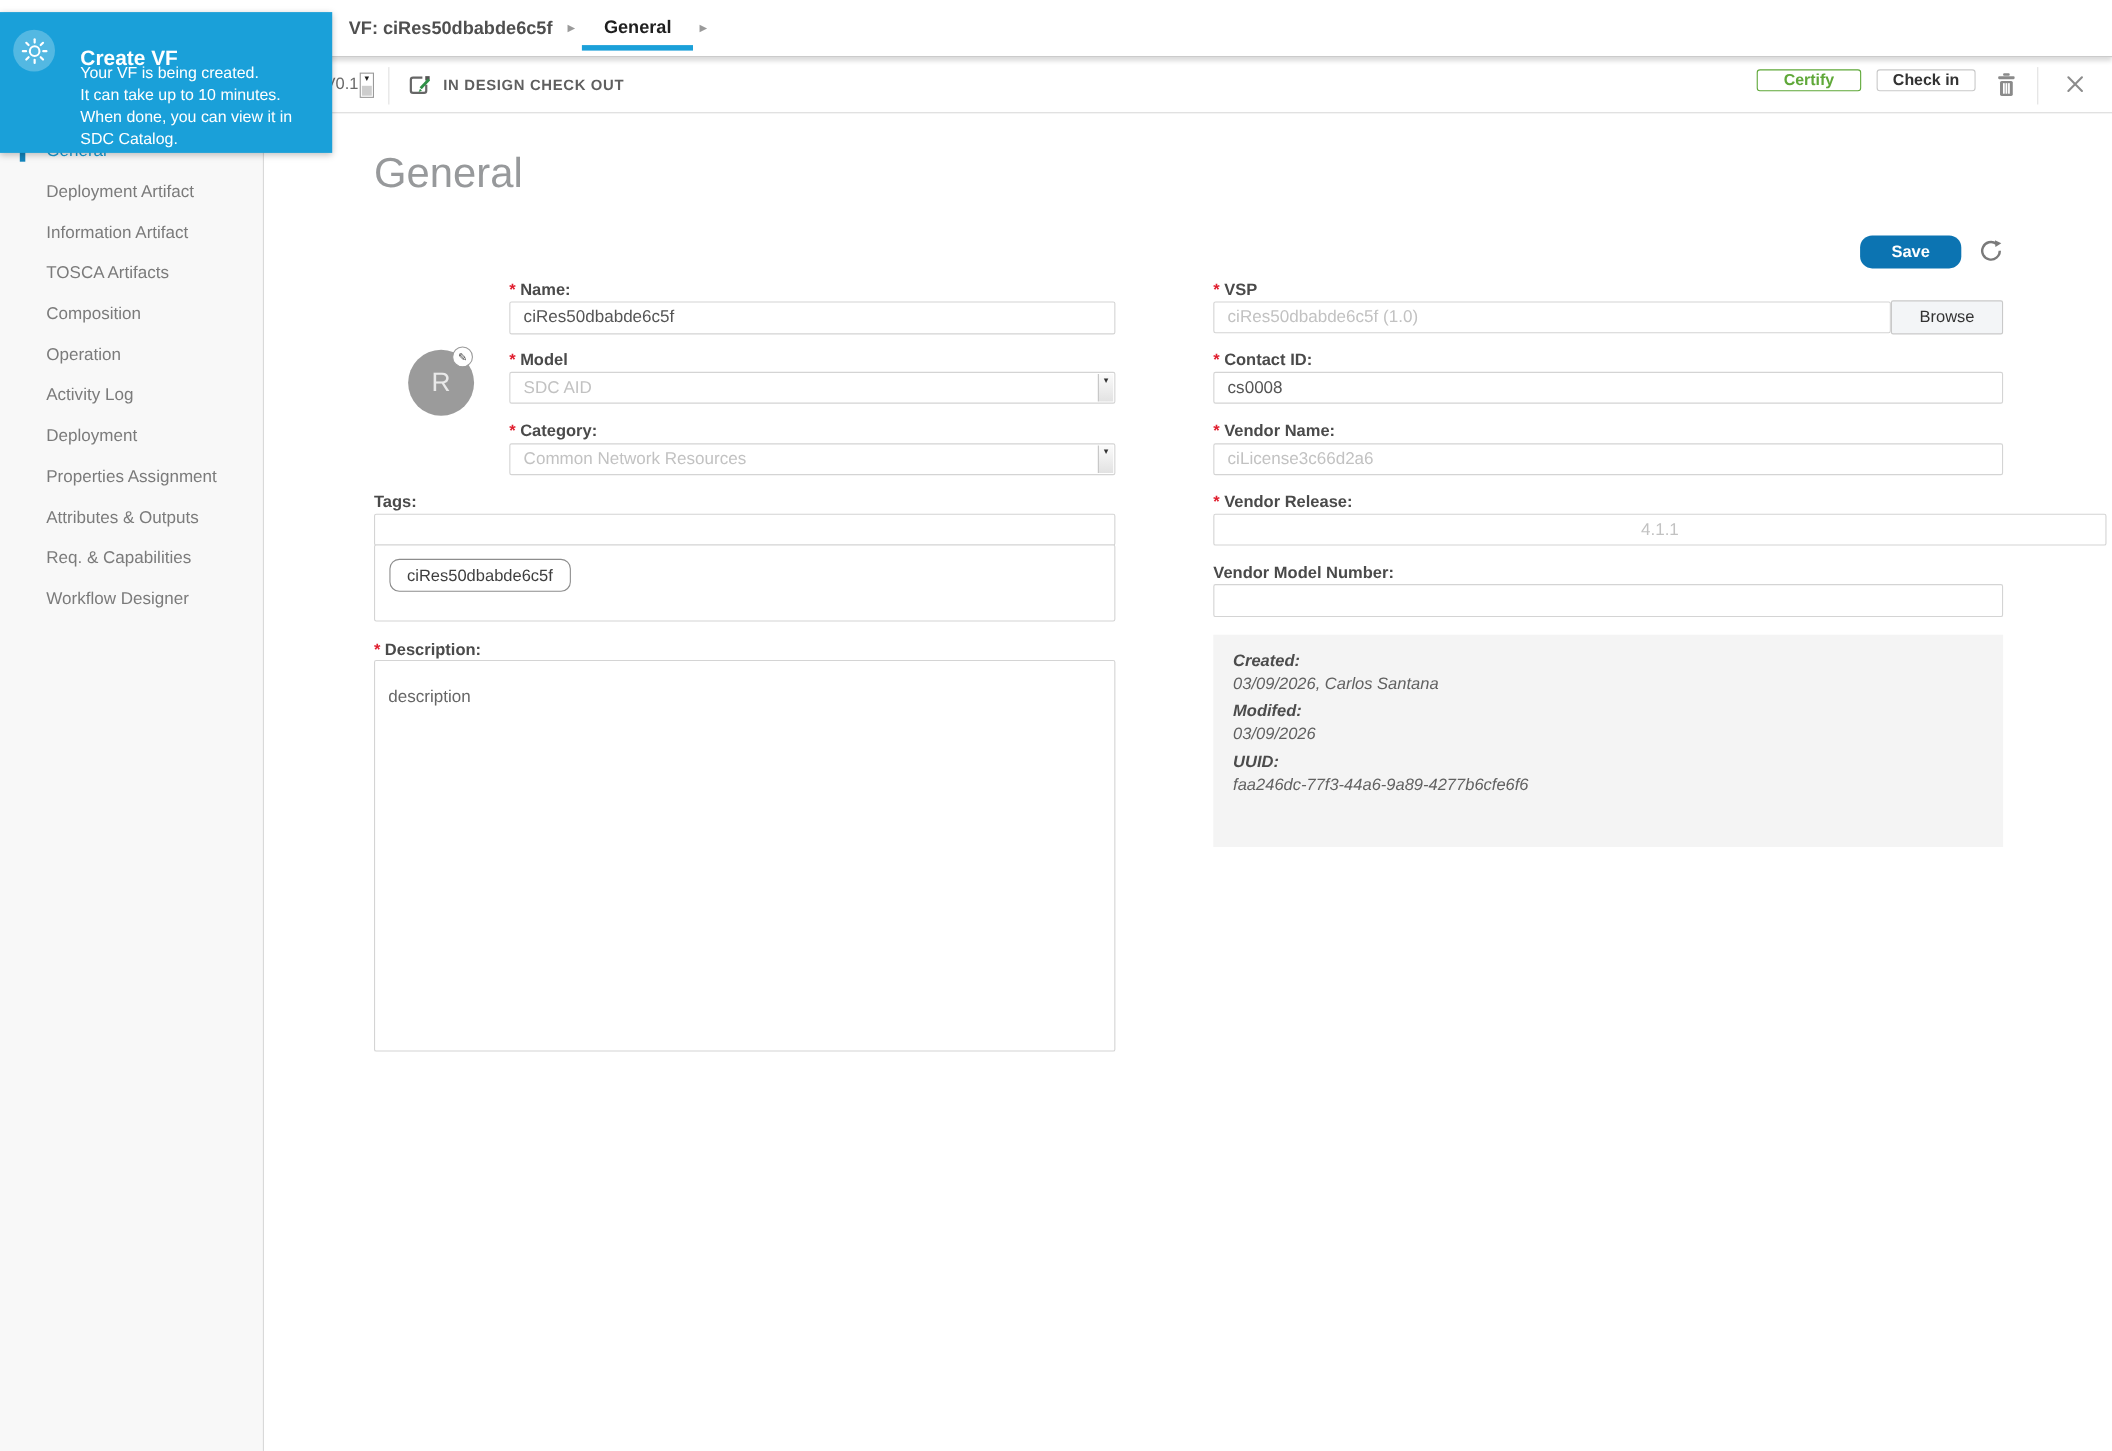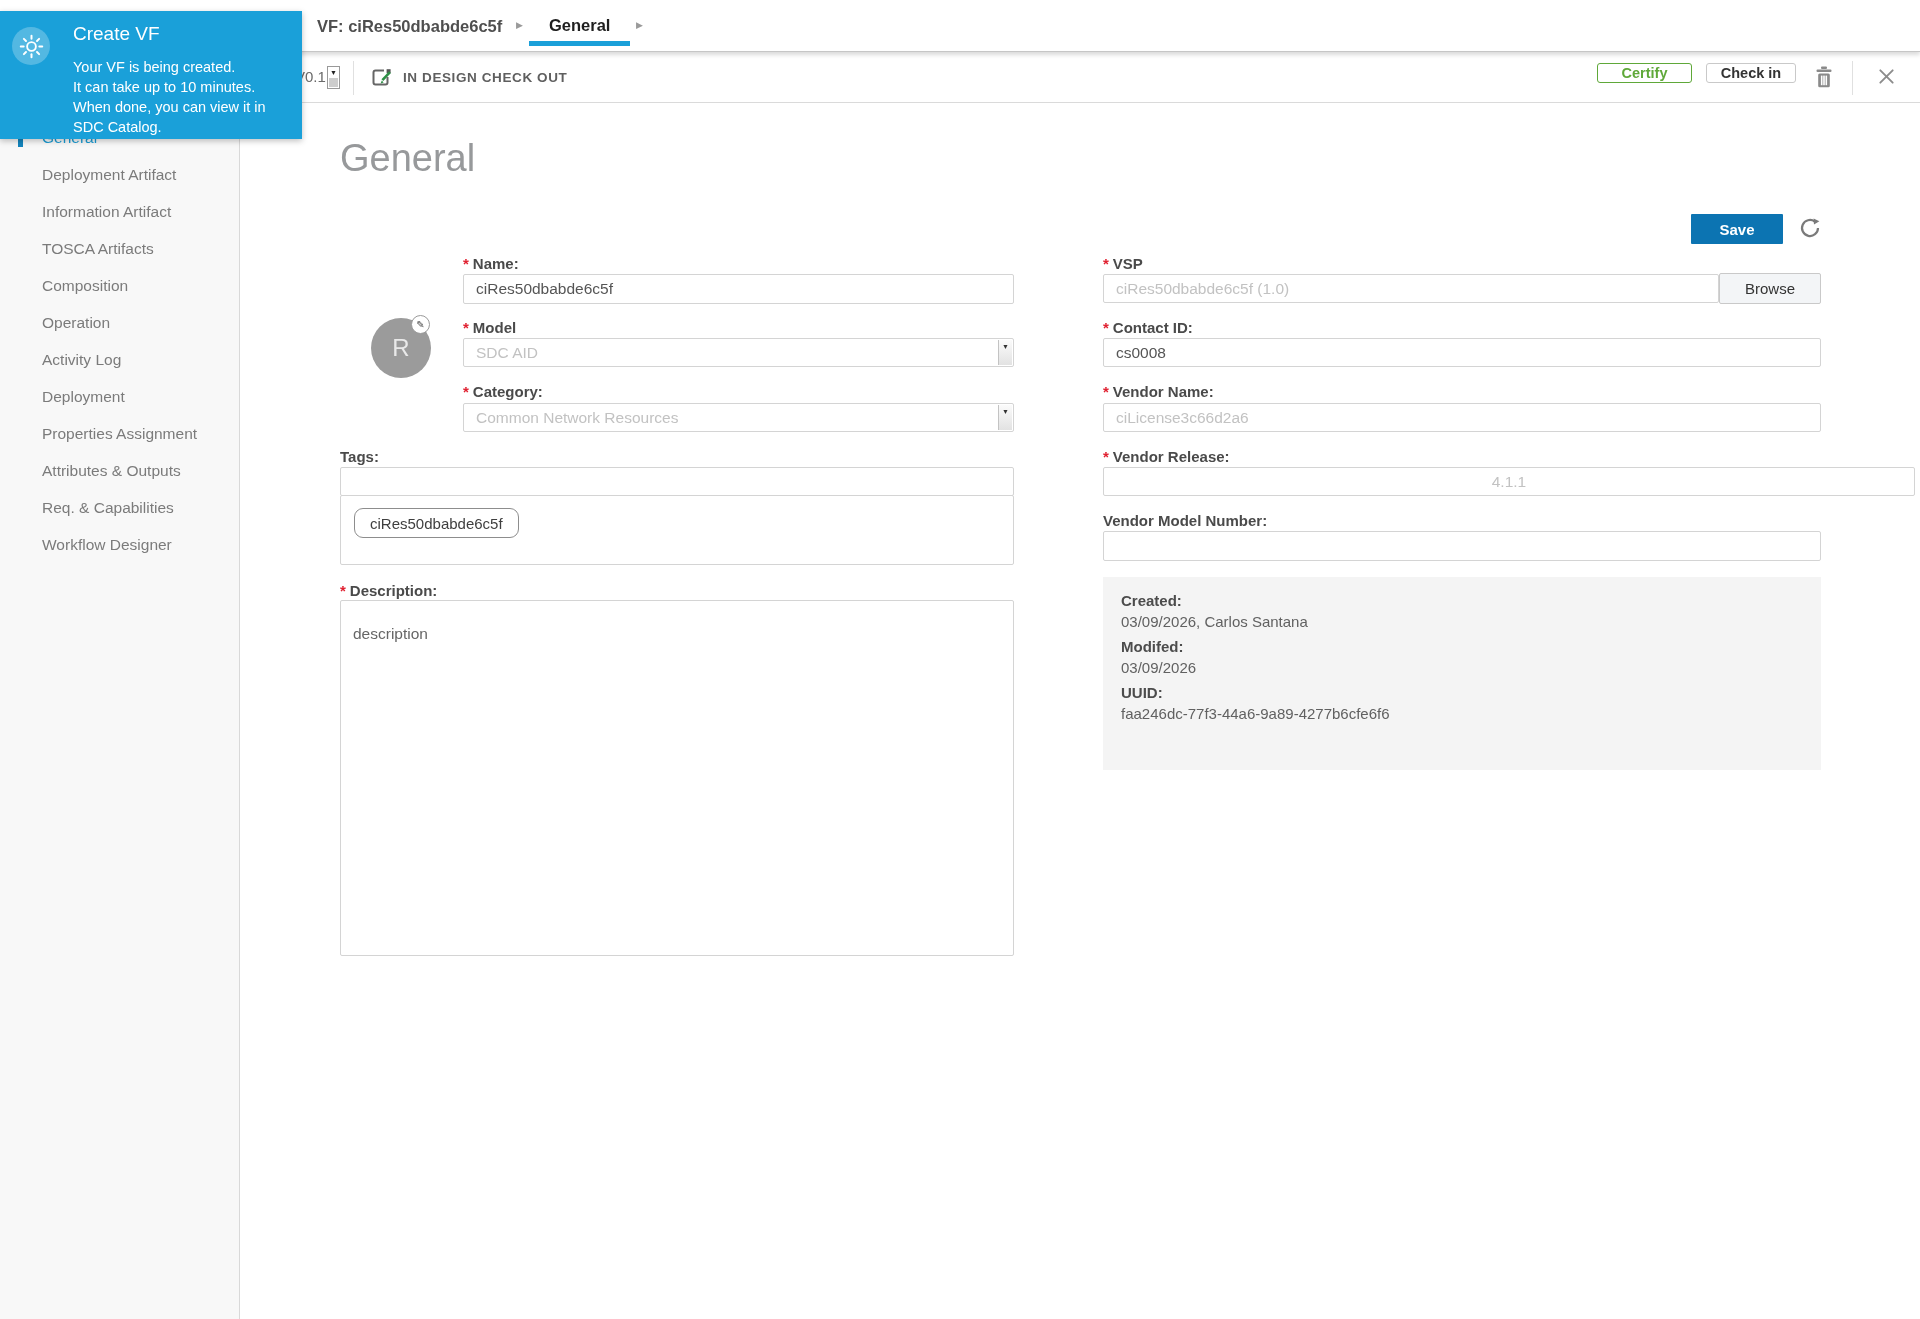--- a/index.html
+++ b/index.html
@@ -38,21 +38,21 @@
   
   .sidebar { position:absolute; left:0; top:104px; width:240px; height:1215px; background:#f8f8f8; border-right:1px solid #d9d9d9; }
   .sidebar ul { list-style:none; padding-top:15px; }
   .sidebar li { position:relative; height:37px; line-height:37px; padding-left:42px; font-size:15.5px; color:#7b7b7b; cursor:pointer; white-space:nowrap; }
   .sidebar li.active { color:#1a9cd4; }
   .sidebar li.active::before { content:""; position:absolute; left:18px; top:9px; width:5px; height:19px; background:#1385bd; }
 
   
   .page-title { position:absolute; left:340px; top:137px; font-size:38px; font-weight:400; color:#97999b; }
   .btn-save { position:absolute; left:1691px; top:214px; width:92px; height:30px; background:#0c74b2; color:#fff;
-              font-size:15px; font-weight:600; border:none; border-radius:1px; display:flex; align-items:center; justify-content:center; cursor:pointer; }
+              font-size:15px; font-weight:600; border:none; border-radius:11px; display:flex; align-items:center; justify-content:center; cursor:pointer; }
   .refresh-btn { position:absolute; left:1797px; top:216px; width:26px; height:26px; background:none; border:none; cursor:pointer; display:flex; align-items:center; justify-content:center; }
 
   .flabel { position:absolute; font-size:15px; font-weight:700; color:#4a4a4a; height:20px; line-height:20px; white-space:nowrap; }
   .star { color:#e02030; margin-right:4px; font-weight:700; }
   .tinput { position:absolute; border:1px solid #d4d4d4; border-radius:2px; background:#fff; font-family:"Liberation Sans",sans-serif;
             font-size:15.5px; color:#555; padding:0 12px; outline:none; }
   .disabled-text { color:#c2c2c2 !important; }
   .fake-select { position:absolute; border:1px solid #d4d4d4; border-radius:2px; background:#fff; font-size:15.5px;
                  color:#c2c2c2; padding:0 12px; display:flex; align-items:center; }
   .combo { position:absolute; right:1px; top:1px; bottom:1px; width:14px; background:linear-gradient(#fbfbfb,#e2e2e2); border-left:1px solid #c3c3c3; }
@@ -84,30 +84,30 @@
   .lbl-vsp { left:1103px; top:254px; }
   .in-vsp { left:1103px; top:274px; width:616px; height:29px; }
   .btn-browse { position:absolute; left:1719px; top:273px; width:102px; height:31px; background:#f3f5f7; border:1px solid #c9c9c9;
                 font-size:15px; color:#333; display:flex; align-items:center; justify-content:center; cursor:pointer; border-radius:2px; }
   .lbl-contact { left:1103px; top:318px; } .in-contact { left:1103px; top:338px; width:718px; height:29px; }
   .lbl-vname { left:1103px; top:382px; }   .in-vname { left:1103px; top:403px; width:718px; height:29px; }
   .lbl-vrel { left:1103px; top:447px; }    .in-vrel { left:1103px; top:467px; width:812px; height:29px;text-align:center; }
   .lbl-vmodel { left:1103px; top:511px; }  .in-vmodel { left:1103px; top:531px; width:718px; height:30px; }
 
   .info-panel { position:absolute; left:1103px; top:577px; width:718px; height:193px; background:#f4f4f4; padding:13px 18px; }
-  .info-row { margin-bottom:4px; }
+  .info-row { margin-bottom:4px;font-style:italic; }
   .info-label { font-size:15px; font-weight:700; color:#4c4c4c; line-height:21px; }
   .info-value { font-size:15px; color:#616161; line-height:21px; }
 
   
   .toast { position:absolute; left:0; top:11px; width:302px; height:128px; background:#1aa0d9; z-index:100;
            box-shadow:0 2px 6px rgba(0,0,0,.25); color:#fff; }
   .toast-badge { position:absolute; left:12px; top:16px; width:38px; height:38px; border-radius:50%; background:rgba(255,255,255,.25);
                  display:flex; align-items:center; justify-content:center; }
-  .toast-title { position:absolute; left:73px; top:12px; font-size:19px; font-weight:400; }
+  .toast-title { position:absolute; left:73px; top:32px; font-size:19px; font-weight:700; }
   .toast-body { position:absolute; left:73px; top:46px; font-size:14.5px; font-weight:400; }
   .toast-body div { line-height:20px; white-space:nowrap; }
 </style>
 </head>
 <body>
 
 <div id="app">
 
   <div class="header1">
     <span class="crumb">VF: ciRes50dbabde6c5f</span>

